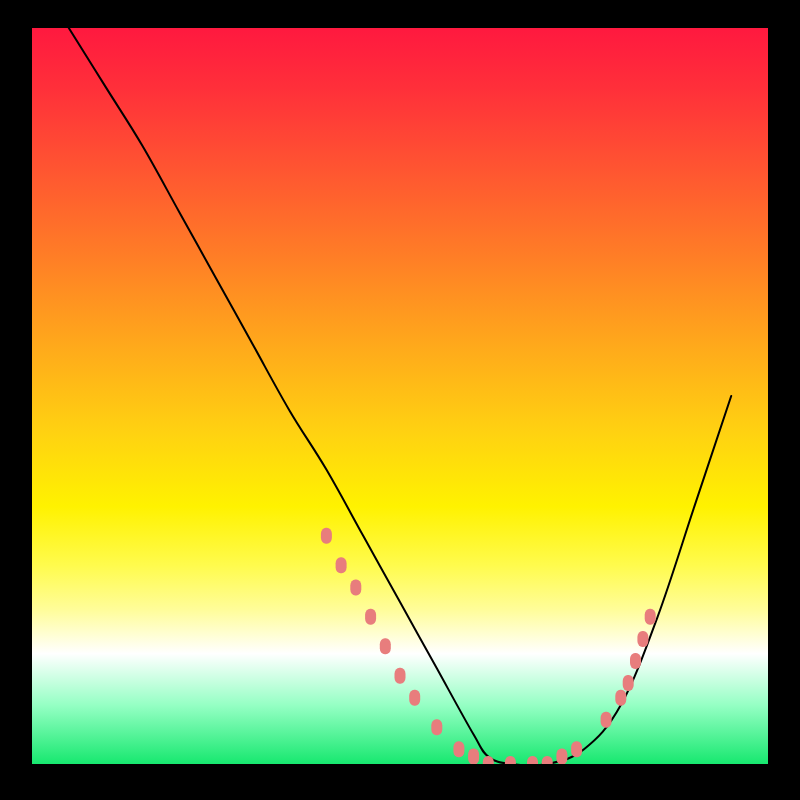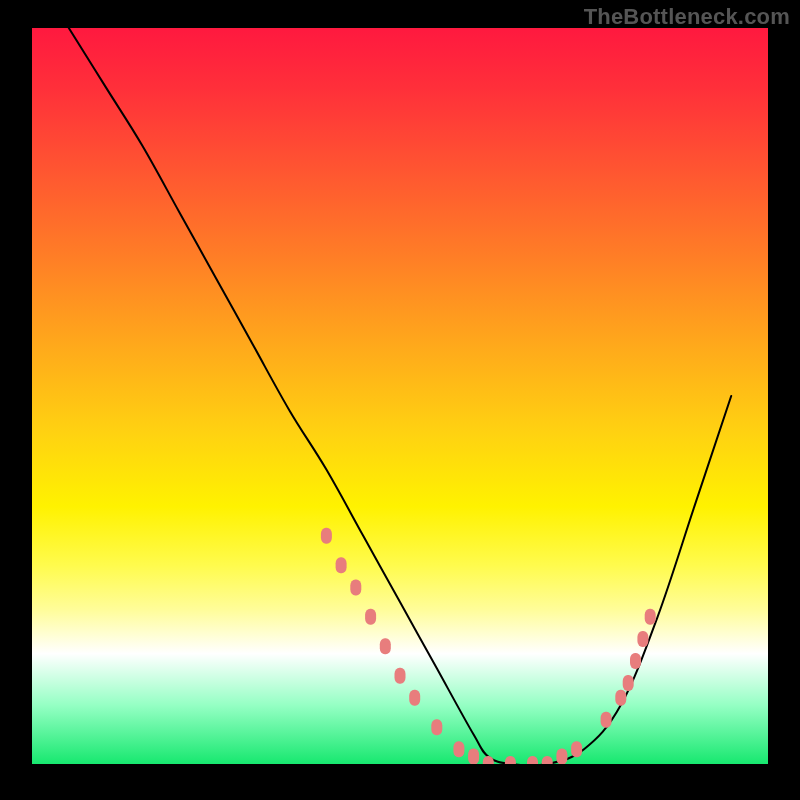--- a/index.html
+++ b/index.html
@@ -67,21 +67,20 @@
   .marker {
     fill: #e87d7d;
     stroke: #e87d7d;
     stroke-width: 0;
   }
 </style>
 </head>
 <body>
 
 <div class="frame">
-  <div class="watermark">TheBottleneck.com</div>
   <div class="plot-area">
     <svg viewBox="0 0 736 736">
       <path id="curve-path" class="curve" d="M 36.8 0.0 C 43.4 10.6, 60.4 37.7, 73.6 58.9 C 86.8 80.1, 97.2 95.2, 110.4 117.8 C 123.6 140.3, 134.0 160.2, 147.2 184.0 C 160.4 207.8, 170.8 226.4, 184.0 250.2 C 197.2 274.1, 207.6 292.6, 220.8 316.5 C 234.0 340.3, 244.4 360.2, 257.6 382.7 C 270.8 405.2, 281.2 419.1, 294.4 441.6 C 307.6 464.1, 318.0 484.0, 331.2 507.8 C 344.4 531.7, 354.8 550.2, 368.0 574.1 C 381.2 597.9, 391.6 616.5, 404.8 640.3 C 418.0 664.2, 432.3 690.7, 441.6 706.6 C 450.9 722.5, 449.7 723.3, 456.3 728.6 C 462.9 733.9, 467.8 734.7, 478.4 736.0 C 489.0 737.3, 502.0 738.6, 515.2 736.0 C 528.4 733.4, 538.8 731.9, 552.0 721.3 C 565.2 710.7, 575.6 701.0, 588.8 677.1 C 602.0 653.3, 612.4 624.6, 625.6 588.8 C 638.8 553.0, 649.2 518.1, 662.4 478.4 C 675.6 438.7, 692.6 387.9, 699.2 368.0"></path>
       <g id="markers-group">
           <rect x="288.9" y="499.8" width="11" height="16" rx="5" ry="6" class="marker"></rect>
           <rect x="303.6" y="529.3" width="11" height="16" rx="5" ry="6" class="marker"></rect>
           <rect x="318.3" y="551.4" width="11" height="16" rx="5" ry="6" class="marker"></rect>
           <rect x="333.1" y="580.8" width="11" height="16" rx="5" ry="6" class="marker"></rect>
           <rect x="347.8" y="610.2" width="11" height="16" rx="5" ry="6" class="marker"></rect>
           <rect x="362.5" y="639.7" width="11" height="16" rx="5" ry="6" class="marker"></rect>

